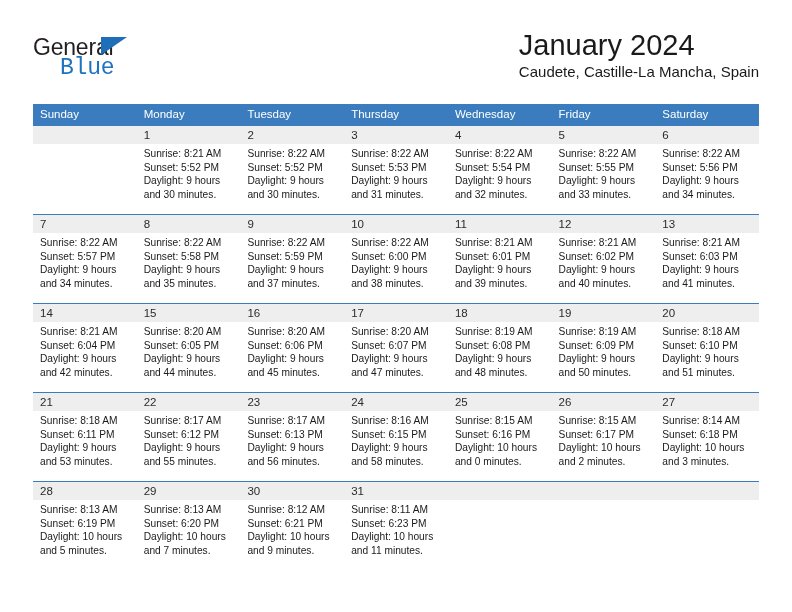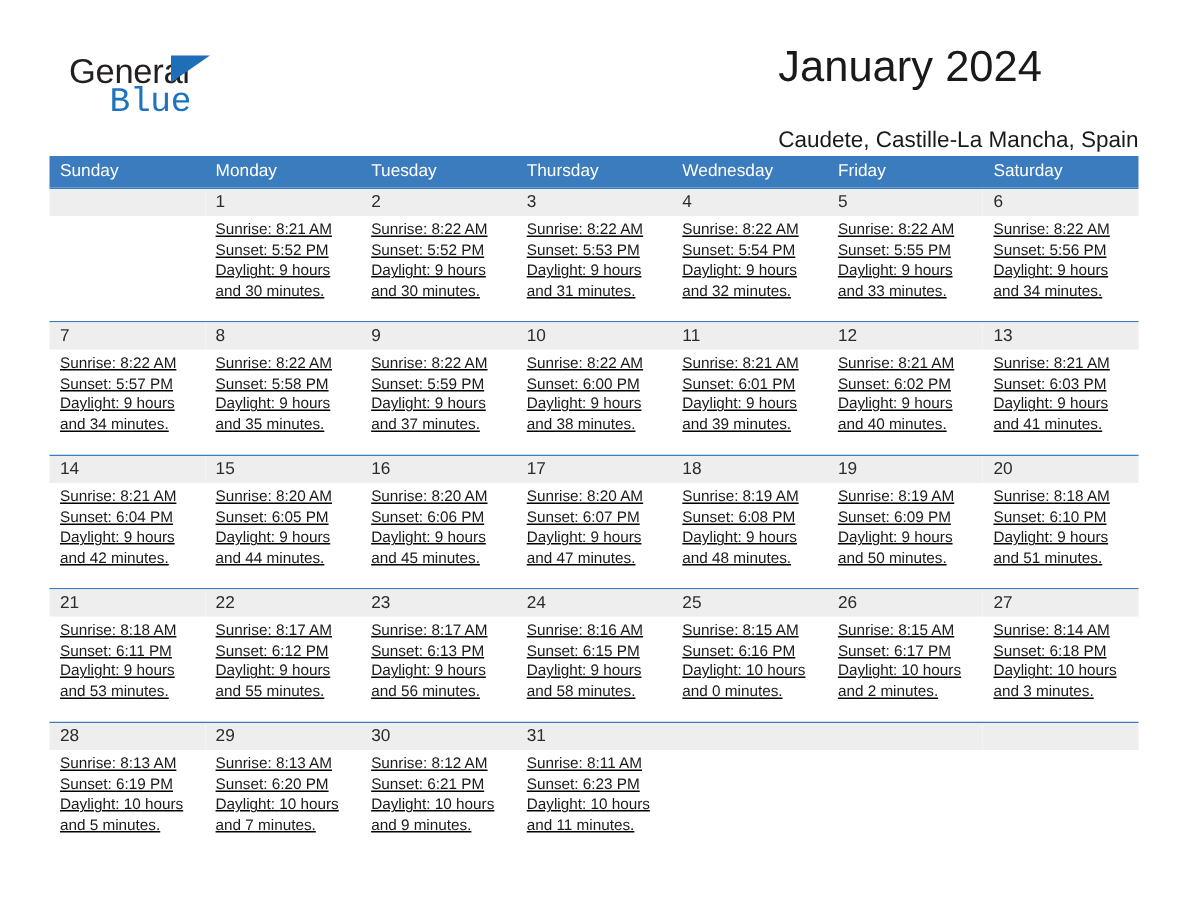--- a/index.html
+++ b/index.html
@@ -25,21 +25,21 @@
   
   .header {
     position: absolute;
     left: 33px;
     top: 28px;
     right: 33px;
     height: 72px;
   }
   .logo {
     position: absolute;
-    left: 13px;
+    left: 0;
     top: 6px;
     width: 200px;
     height: 56px;
     text-align: center;
   }
   .logo-general {
     position: absolute;
     left: 0;
     top: 0;
     font-size: 23px;
@@ -75,21 +75,21 @@
   .cal-title {
     font-size: 29px;
     color: #1a1a1a;
     line-height: 34px;
     white-space: nowrap;
   }
   .cal-subtitle {
     font-size: 15px;
     color: #1a1a1a;
     line-height: 20px;
-    margin-top: 22px;
+    margin-top: 0;
     white-space: nowrap;
   }
 
   
   .calendar {
     position: absolute;
     left: 33px;
     top: 104px;
     width: 726px;
   }
@@ -131,21 +131,20 @@
     background: #eeeeee;
   }
   .day-num {
     font-size: 11.5px;
     color: #2b2b2b;
     line-height: 18px;
     padding-left: 7px;
   }
   .day-lines {
     padding: 3px 5px 0 7px;
-    text-decoration: underline;
   }
   .day-line {
     font-size: 10.2px;
     line-height: 13.6px;
     color: #1a1a1a;
     white-space: nowrap;
   }
 </style>
 </head>
 <body>

